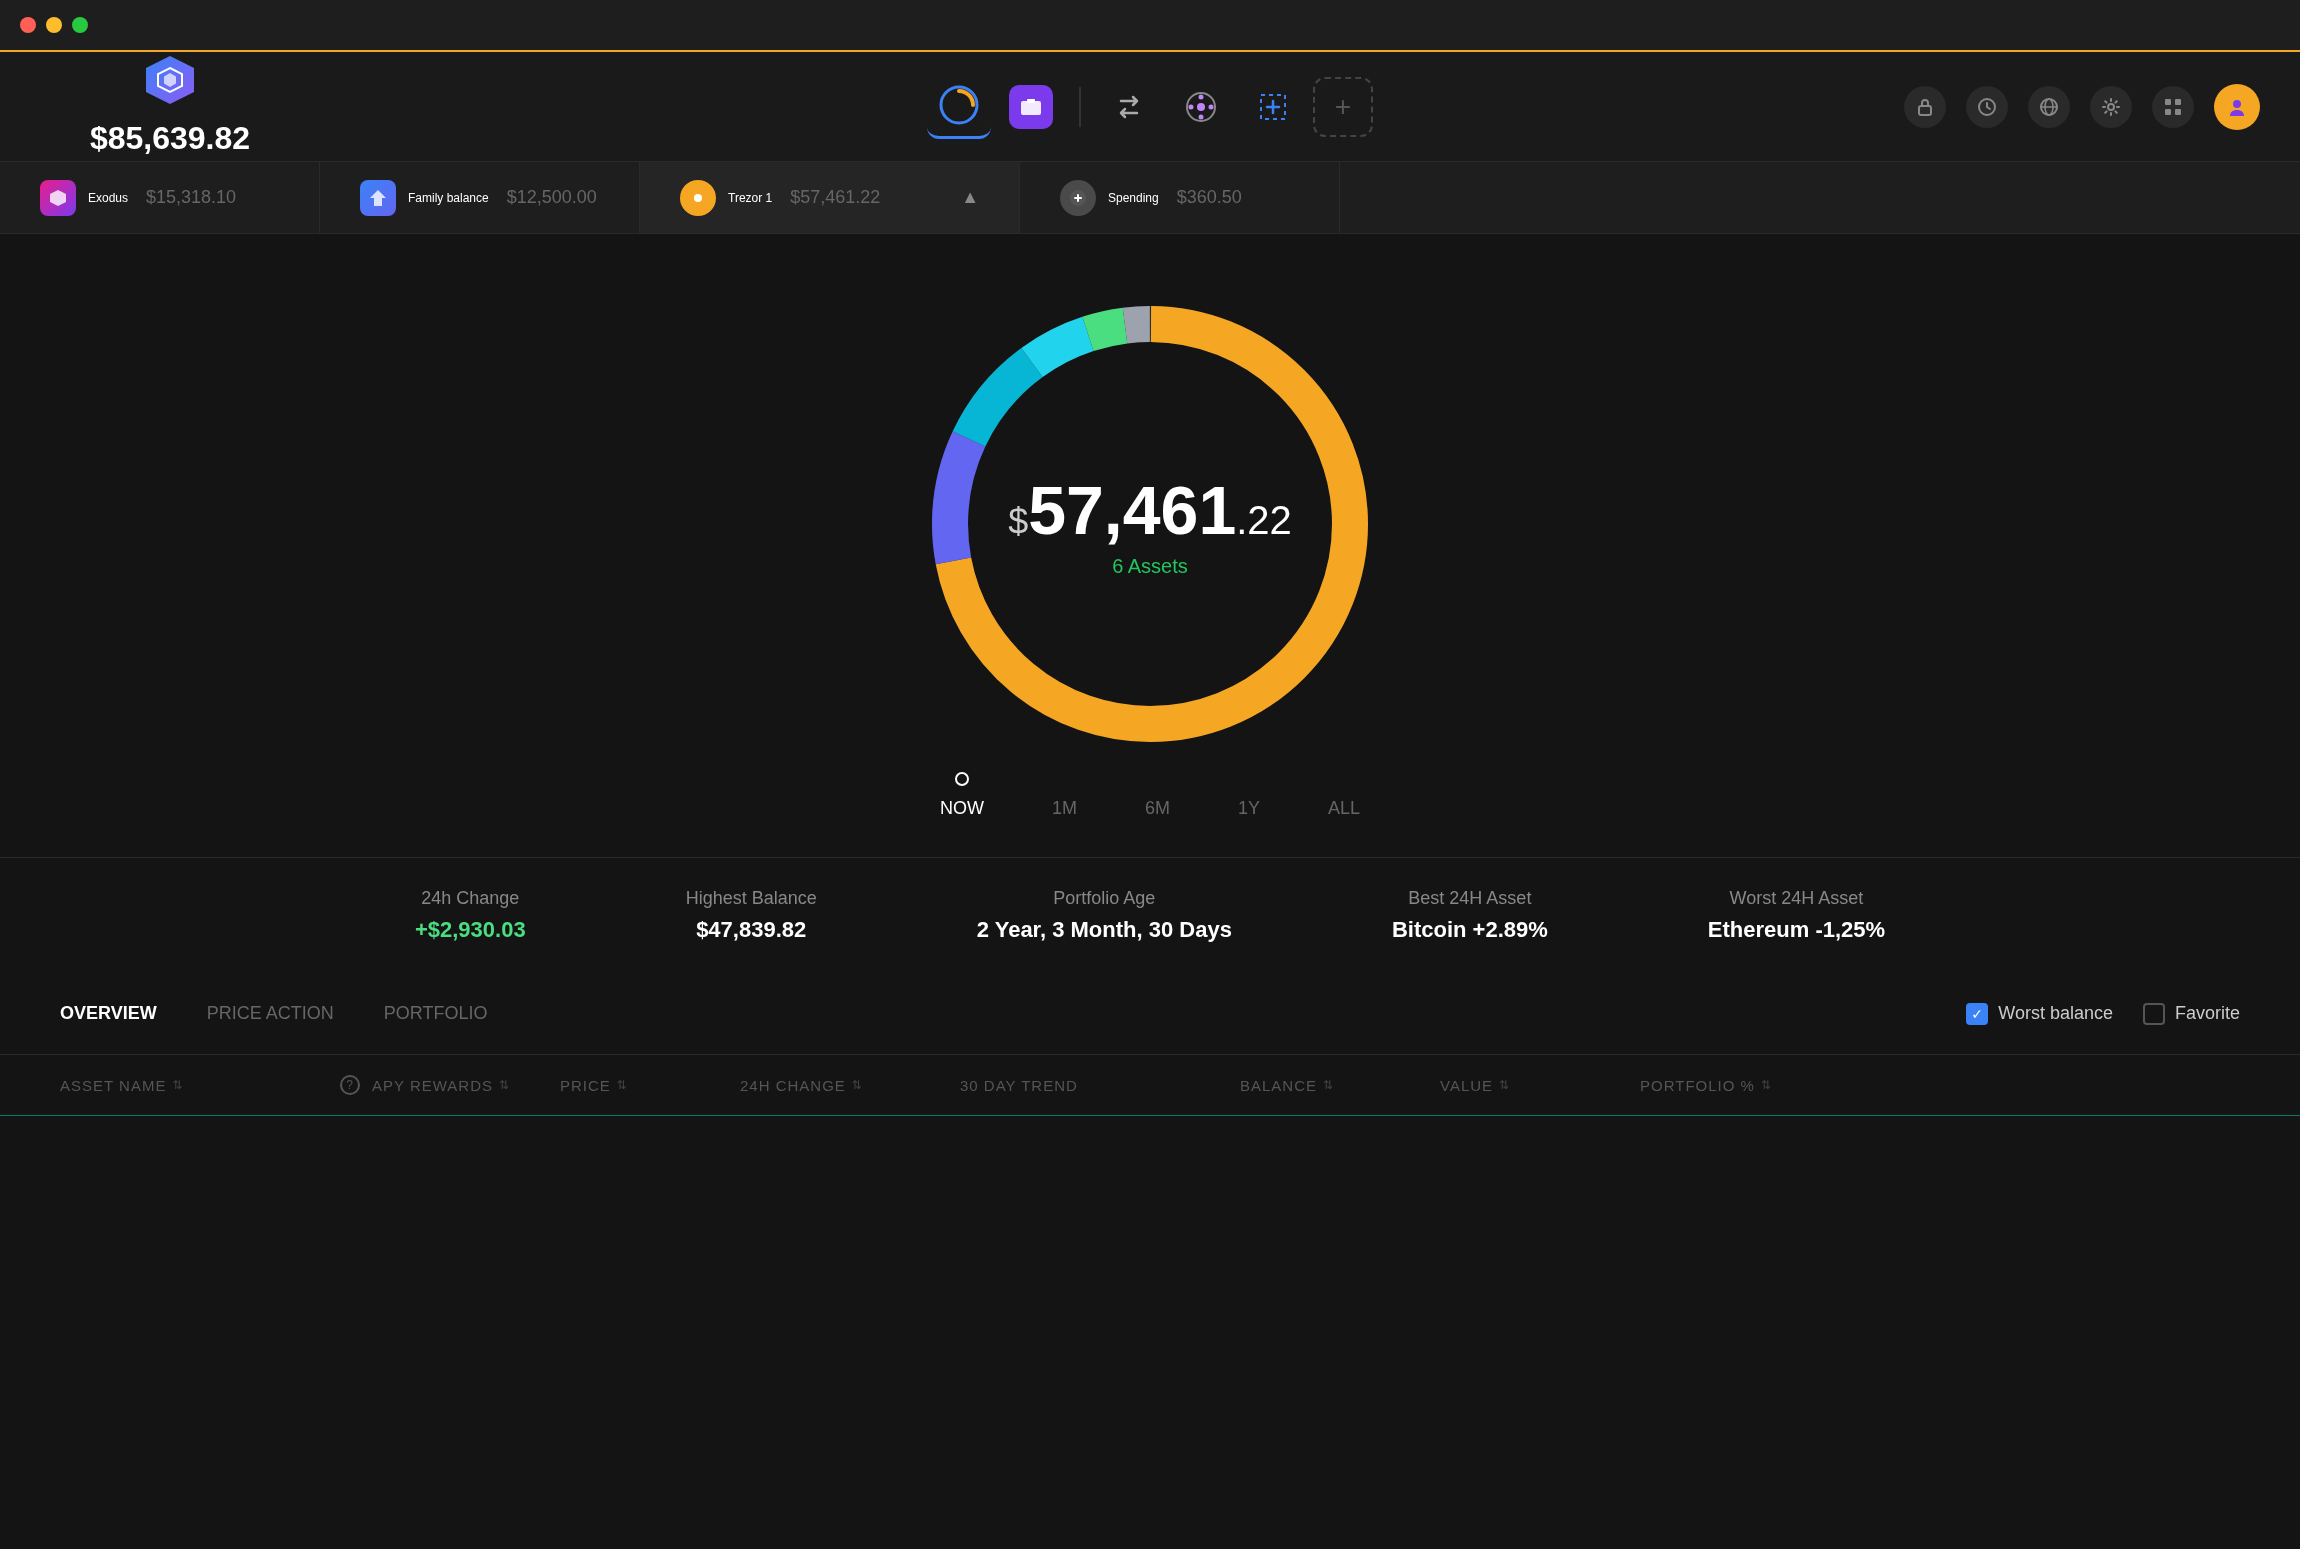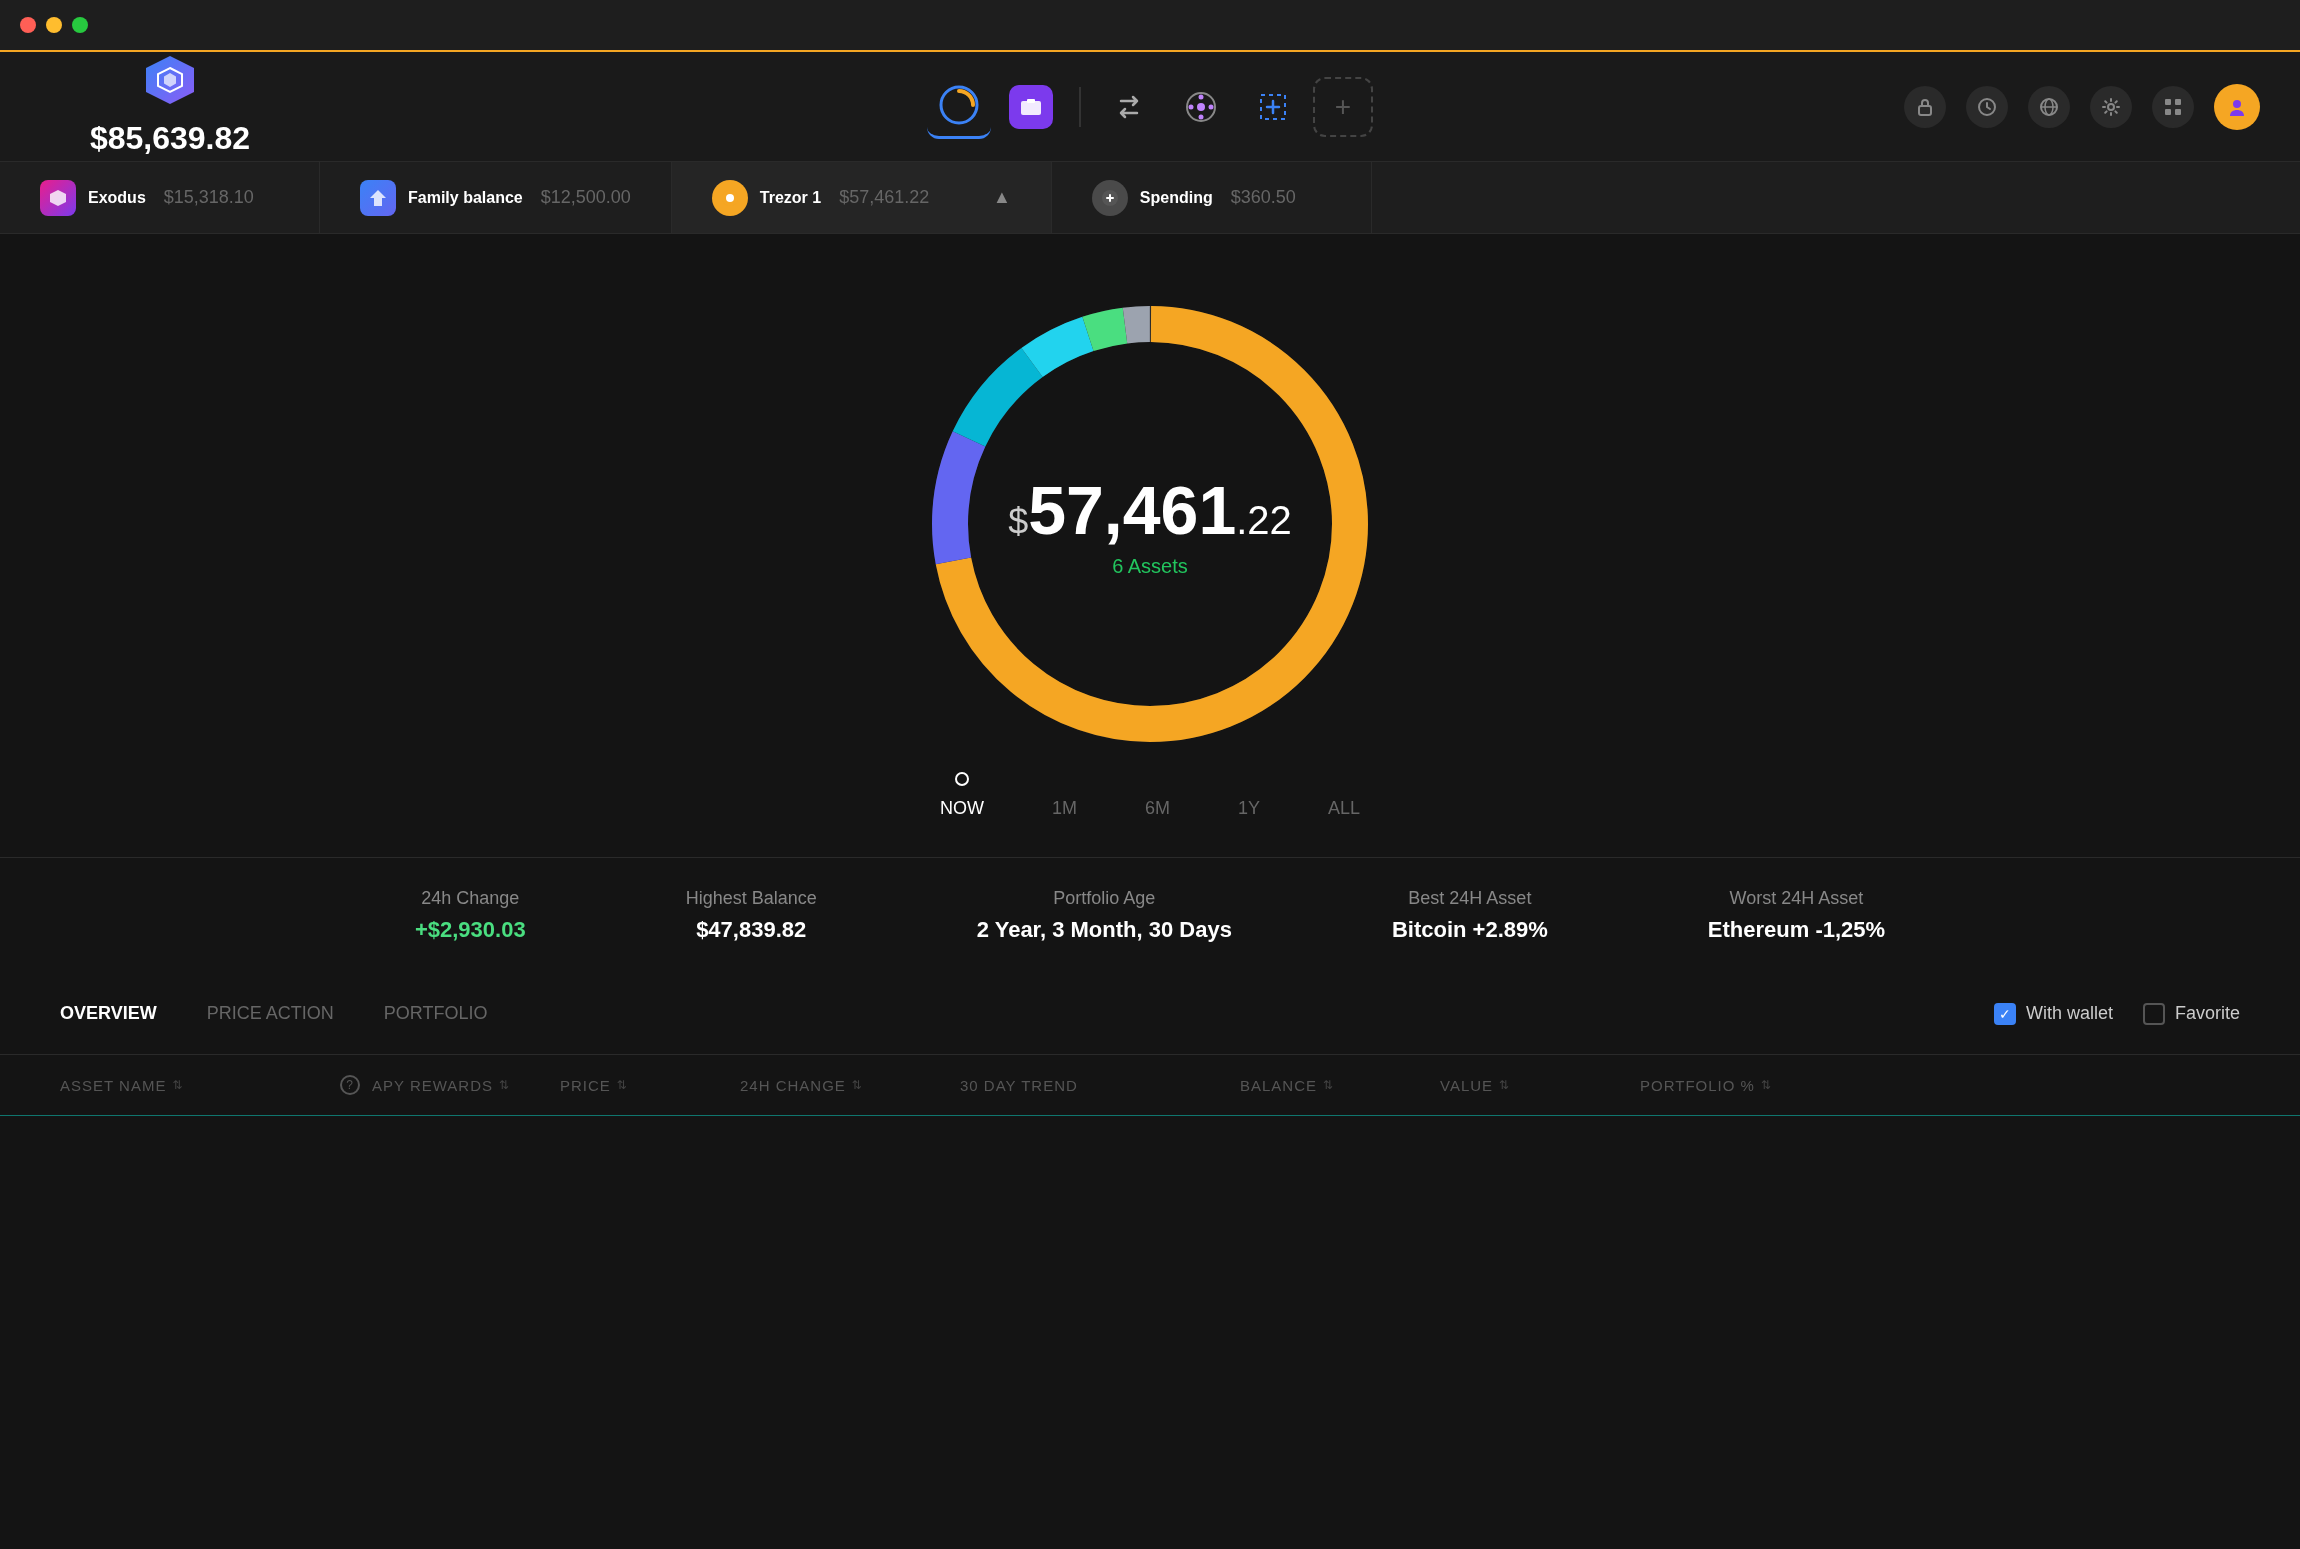--- a/index.html
+++ b/index.html
@@ -145,22 +145,22 @@
     .wallet-tab.active {
       background: #252525;
     }
     .wallet-tab-icon {
       width: 36px; height: 36px;
       border-radius: 50%;
       display: flex; align-items: center; justify-content: center;
       font-size: 16px;
     }
     .wallet-name {
-      font-size: 16px;
-      font-weight: 700;
+      font-size: 12px;
+      font-weight: 400;
     }
     .wallet-balance {
       font-size: 18px;
       color: #666;
       margin-left: 6px;
     }
     .wallet-tab-up {
       margin-left: auto;
       color: #888;
       font-size: 18px;
@@ -603,21 +603,21 @@
   </div>
 
   <div class="tabs-section">
     <div class="tab-item active">OVERVIEW</div>
     <div class="tab-item">PRICE ACTION</div>
     <div class="tab-item">PORTFOLIO</div>
 
     <div class="tab-right">
       <div class="checkbox-row">
         <div class="checkbox">✓</div>
-        <span>With wallet</span>
+        <span>Worst balance</span>
       </div>
       <div class="checkbox-row">
         <div class="checkbox-empty"></div>
         <span>Favorite</span>
       </div>
     </div>
   </div>
 
   <div class="table-header">
     <div class="th col-asset">

